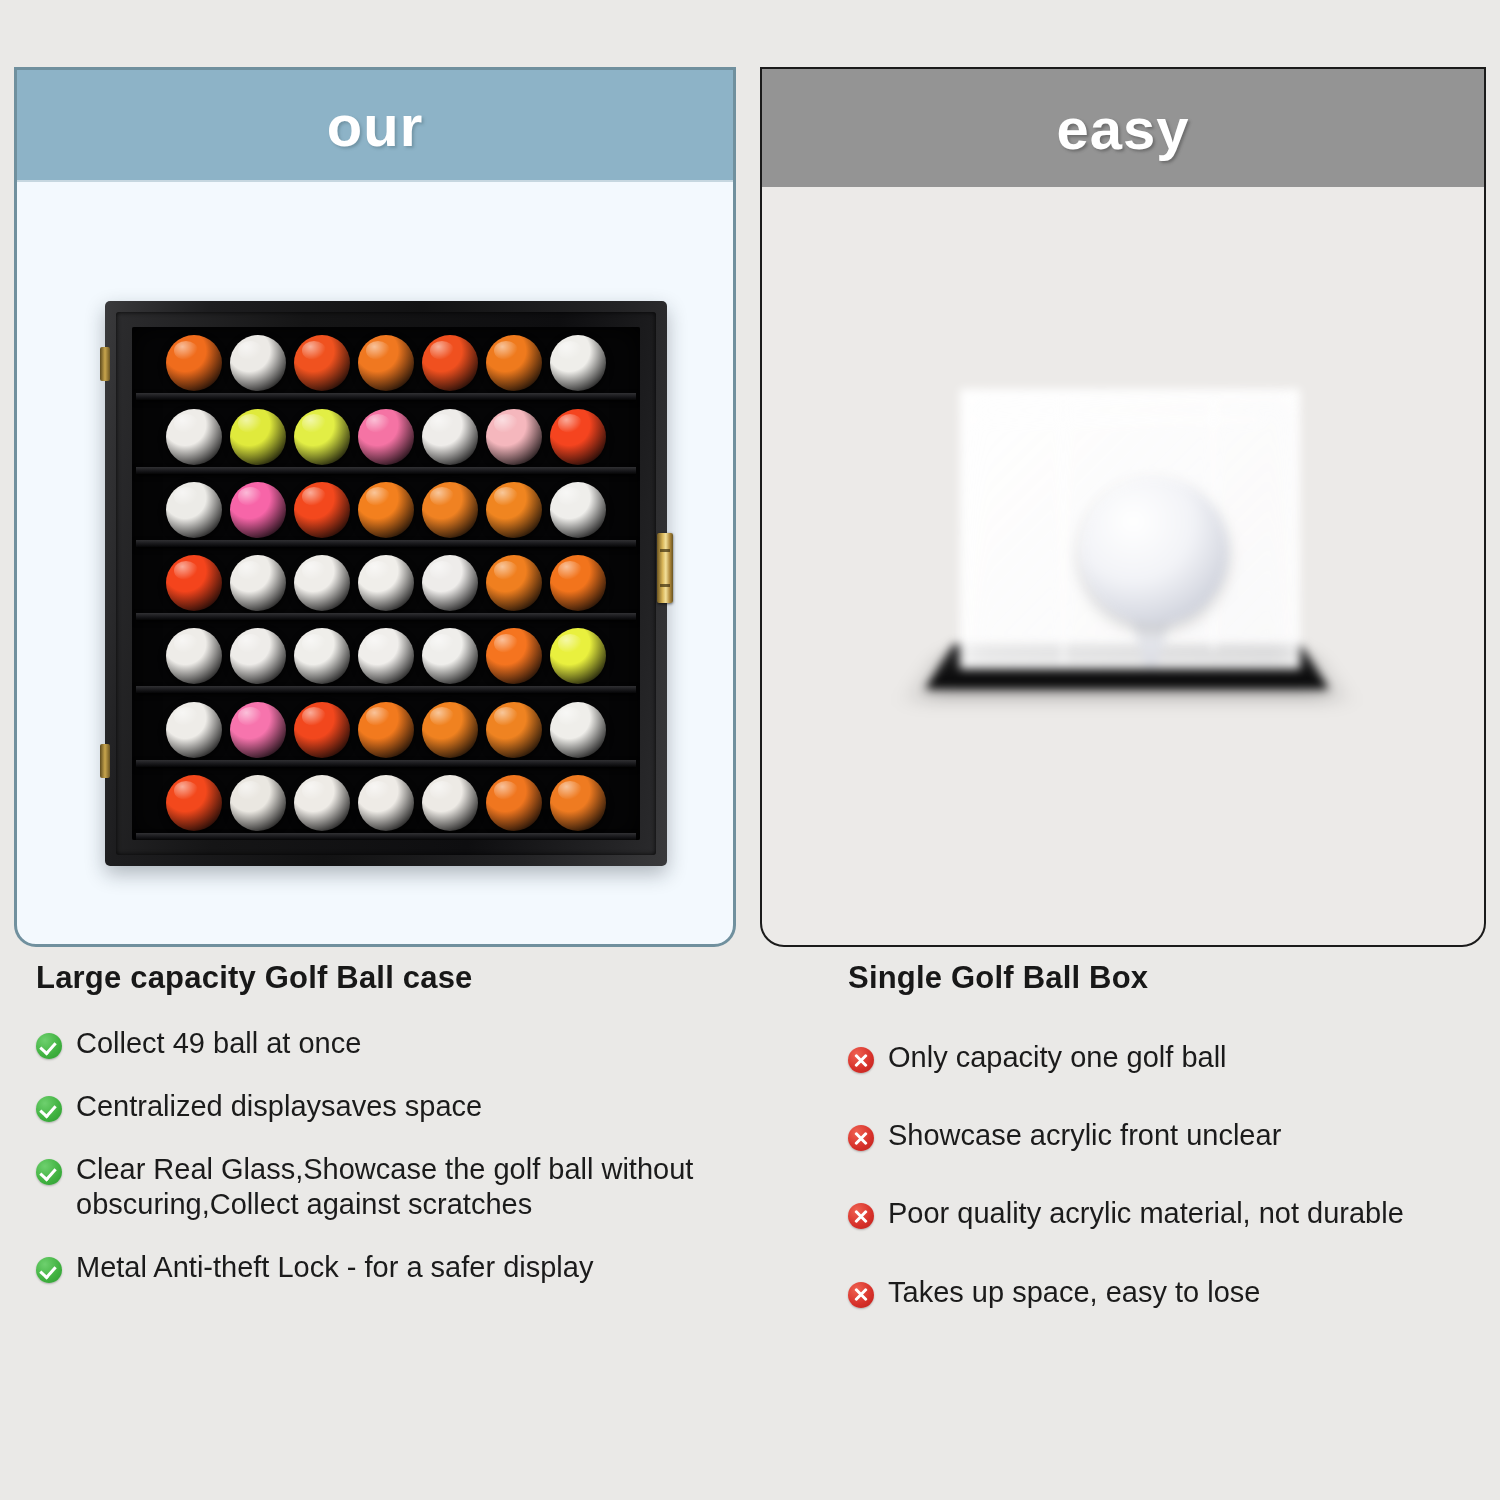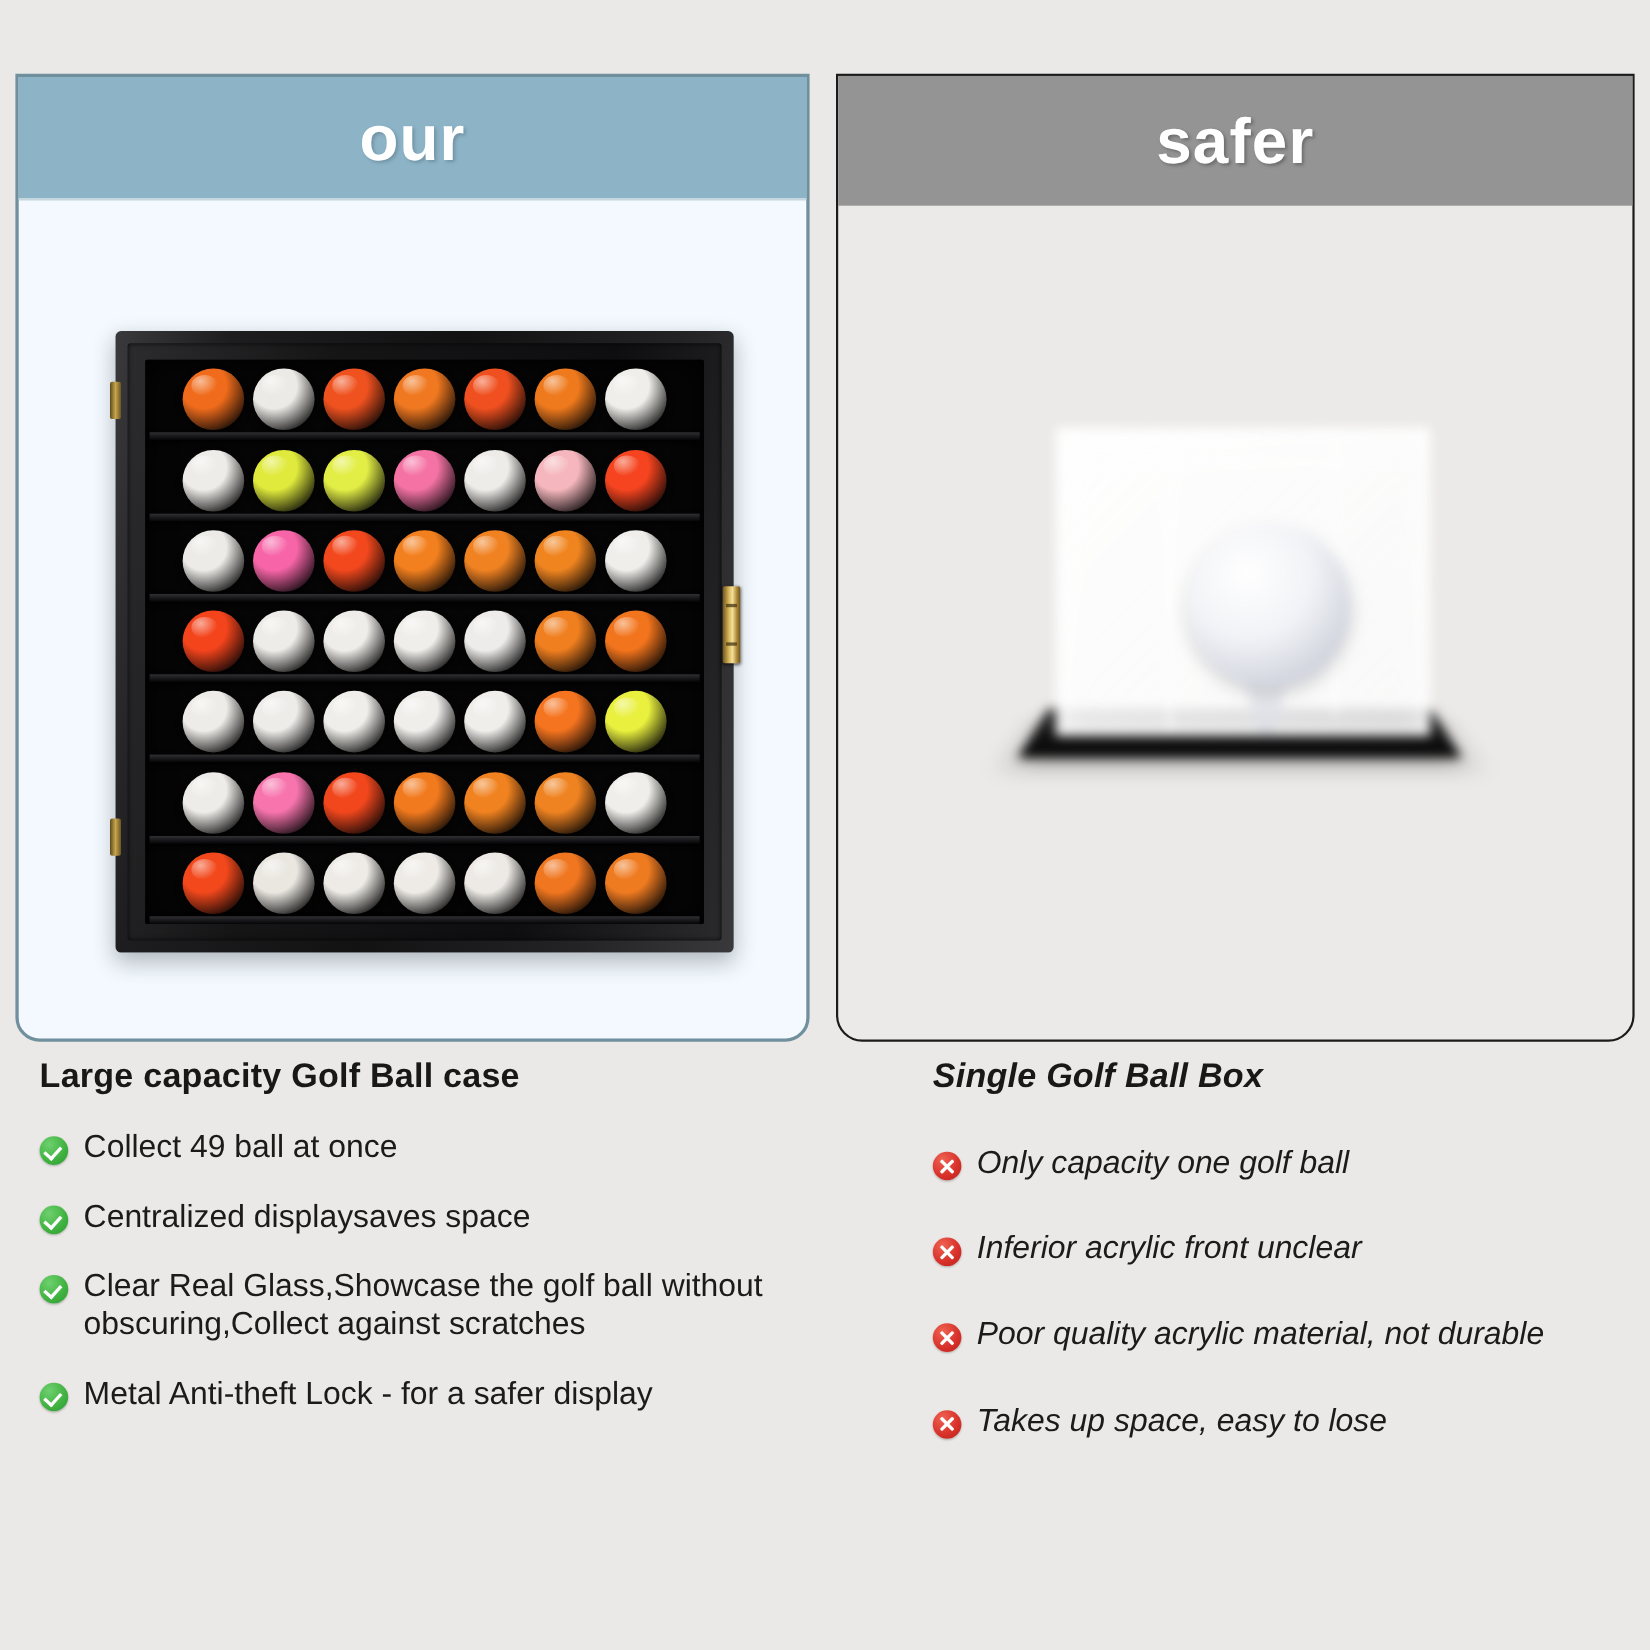--- a/index.html
+++ b/index.html
@@ -160,21 +160,21 @@
   .acr-tee{
     position:absolute;left:215px;top:240px;width:48px;height:60px;
     background:linear-gradient(180deg,#f4f5f8,#d9dbe2);
     clip-path:polygon(0% 0%,100% 0%,62% 100%,38% 100%);
   }
 
   
   .cols{position:absolute;left:0;top:960px;width:1188px;height:540px;}
   .col{position:absolute;top:0;}
   .col-left{left:36px;width:730px;}
-  .col-right{left:848px;width:640px;font-style:italic;}
+  .col-right{left:848px;width:640px;}
 
   .col h3{
     margin:0;padding:0;
     font-size:31px;font-weight:bold;color:#181818;
     letter-spacing:.2px;
   }
   .bullets{margin:0;padding:0;list-style:none;}
   .bullet{
     display:flex;align-items:flex-start;
     margin-top:40px;
@@ -300,21 +300,21 @@
               <div class="ball" style="background: radial-gradient(circle at 34% 28%, rgb(239, 123, 33) 0%, rgb(239, 123, 33) 38%, rgba(0, 0, 0, 0.22) 88%, rgba(0, 0, 0, 0.45) 100%); margin-bottom: 9px;"></div>
             </div>
             <div class="shelf-line" style="top: 506px;"></div>
           </div>
       </div>
     </div>
   </div>
 
   <div class="panel panel-other">
     <div class="panel-header">
-      <span class="htext">safer</span>
+      <span class="htext">easy</span>
     </div>
     <div class="panel-body">
       <div class="acrylic-wrap">
         <div class="acr-base"></div>
         <div class="acr-cube"></div>
         <div class="acr-edge acr-e1"></div>
         <div class="acr-edge acr-e2"></div>
         <div class="acr-edge acr-e3"></div>
         <div class="acr-tee"></div>
         <div class="acr-ball"></div>
@@ -349,21 +349,21 @@
 
   <div class="col col-right">
     <h3>Single Golf Ball Box</h3>
     <ul class="bullets">
       <li class="bullet">
         <span class="ico ico-x"></span>
         <span class="btext">Only capacity one golf ball</span>
       </li>
       <li class="bullet">
         <span class="ico ico-x"></span>
-        <span class="btext">Inferior acrylic front unclear</span>
+        <span class="btext">Showcase acrylic front unclear</span>
       </li>
       <li class="bullet">
         <span class="ico ico-x"></span>
         <span class="btext">Poor quality acrylic material, not durable</span>
       </li>
       <li class="bullet">
         <span class="ico ico-x"></span>
         <span class="btext">Takes up space, easy to lose</span>
       </li>
     </ul>

